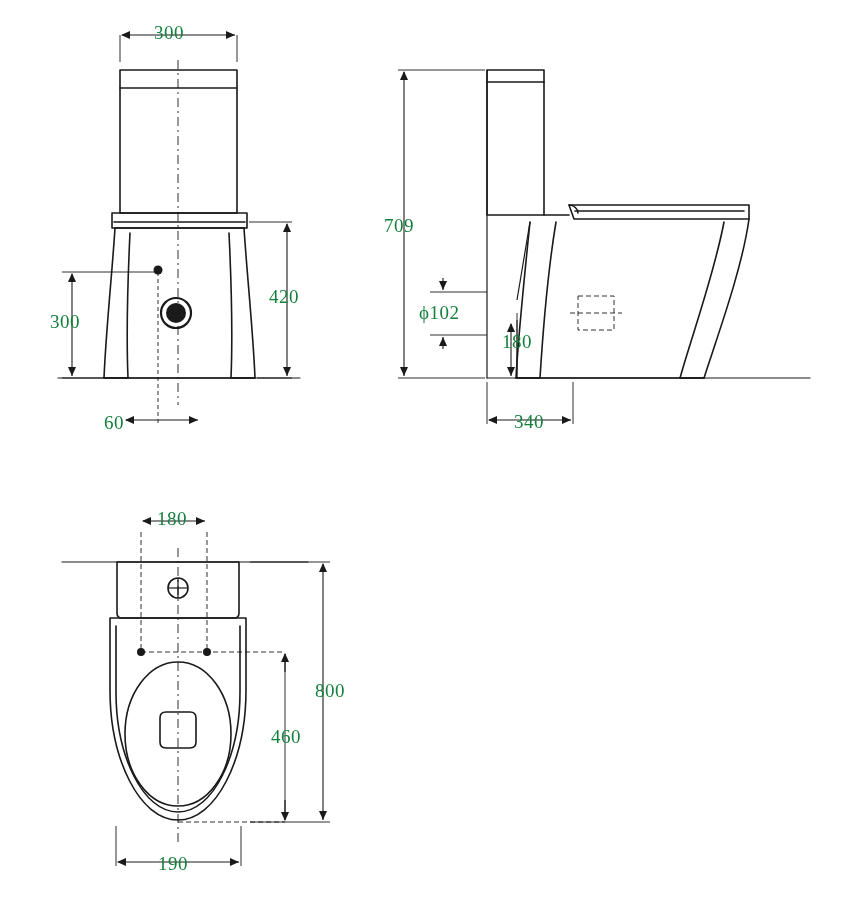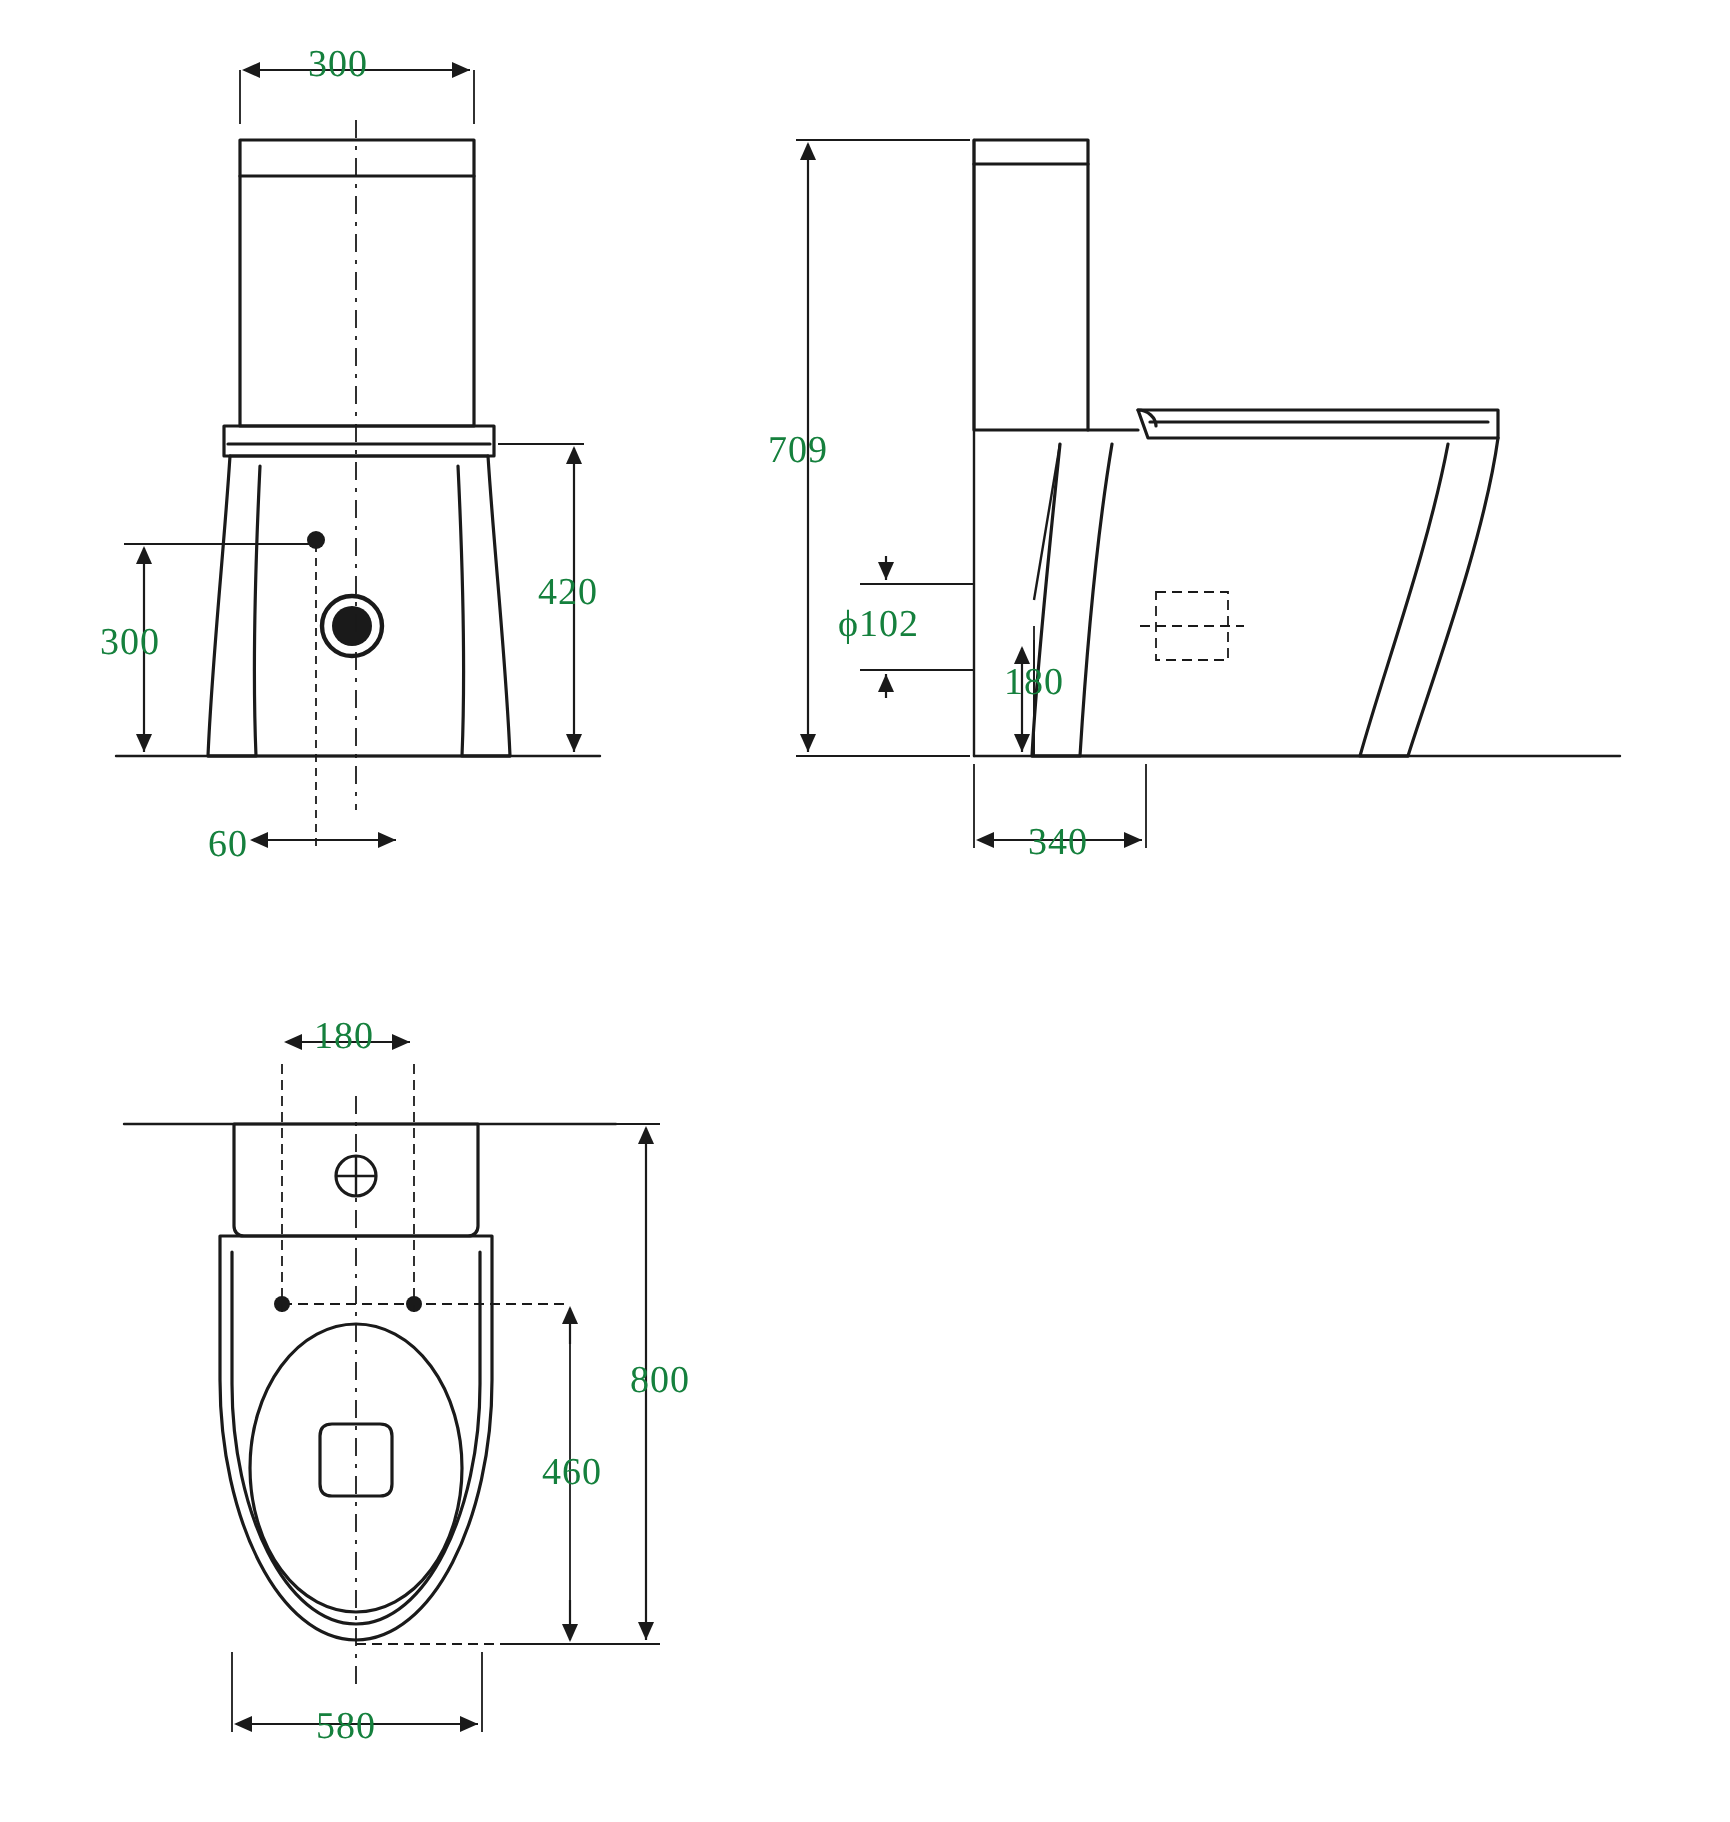--- a/index.html
+++ b/index.html
@@ -223,15 +223,15 @@
   <div class="dimlabel" style="left:502px; top:331px;">180</div>
 
   <div class="dimlabel" style="left:514px; top:411px;">340</div>
 
   <div class="dimlabel" style="left:157px; top:508px;">180</div>
 
   <div class="dimlabel" style="left:315px; top:680px;">800</div>
 
   <div class="dimlabel" style="left:271px; top:726px;text-align:right;">460</div>
 
-  <div class="dimlabel" style="left:158px; top:853px;">580</div>
+  <div class="dimlabel" style="left:158px; top:853px;">190</div>
 
 </div>
 
 </body></html>

